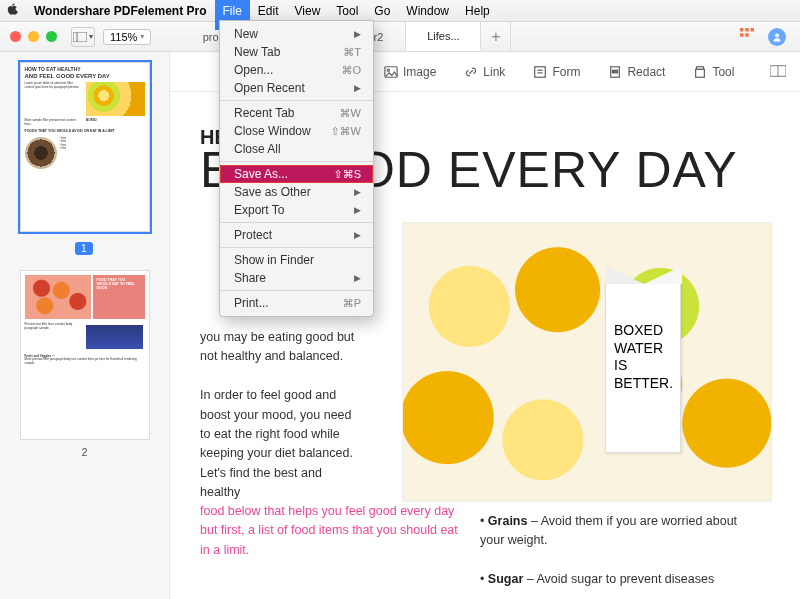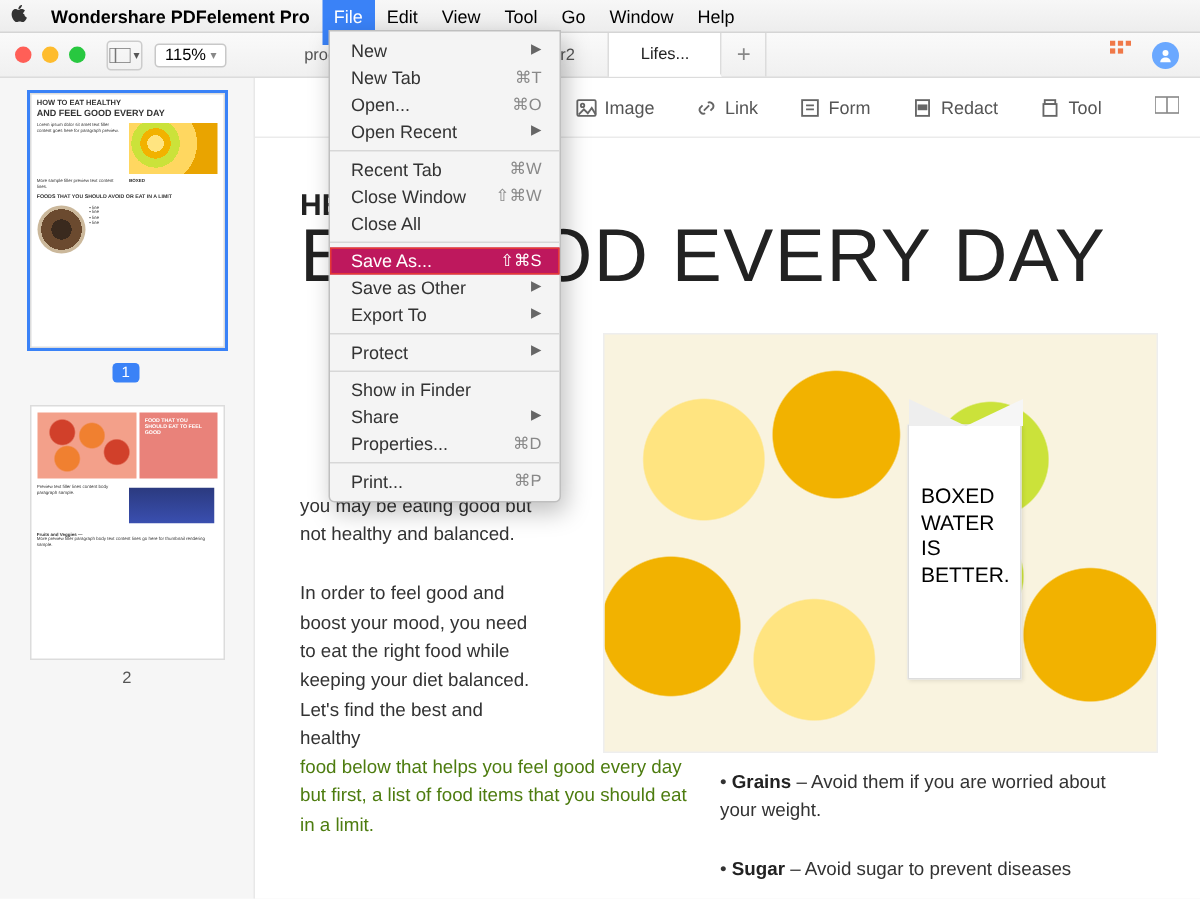--- a/index.html
+++ b/index.html
@@ -48,27 +48,27 @@
   .layouticon svg{width:16px;height:12px;stroke:#888;stroke-width:1.2;fill:none;}
 
   .page { position:absolute; left:0; right:0; top:40px; bottom:0; background:#fff; padding: 20px 30px; overflow:hidden;}
   .title-dark { font-family: Impact, "Arial Black", sans-serif; font-size:50px; letter-spacing:1px; color:#222;  line-height:0.95;}
   .title-dark .sub { display:block; font-size:20px; font-weight:600; font-family:Arial; letter-spacing:0; margin-top:16px;}
   .hero { position:absolute; right:28px; top:130px; width:370px; height:280px; background: radial-gradient(circle at 18% 30%, #ffe480 0 40px, transparent 41px), radial-gradient(circle at 42% 24%, #f2b200 0 42px, transparent 43px), radial-gradient(circle at 70% 30%, #cbe23a 0 38px, transparent 39px), radial-gradient(circle at 12% 70%, #f2b200 0 46px, transparent 47px), radial-gradient(circle at 38% 78%, #ffe480 0 40px, transparent 41px), radial-gradient(circle at 88% 72%, #f2b200 0 44px, transparent 45px), radial-gradient(circle at 66% 58%, #cbe23a 0 36px, transparent 37px), #f9f3df; border:1px solid #eee;}
   .carton { position:absolute; right:90px; top:60px; width:76px; height:170px; background:#fff; border:1px solid #ddd; box-shadow:1px 1px 3px rgba(0,0,0,.1);}
   .carton:before { content:""; position:absolute; top:-18px; left:0; width:0; height:0; border-left:38px solid #eee; border-right:38px solid #f6f6f6; border-top:18px solid transparent;}
   .carton .txt { font-family: Impact,"Arial Black",sans-serif; font-size:14px; padding:38px 6px 0 8px; line-height:1.25; }
   .bodytext { position:absolute; left:30px; top:236px; width:165px; font-size:12.5px; line-height:1.55; color:#333;}
-  .bodytext2 { position:absolute; left:30px; top:410px; width:260px; font-size:12.5px; line-height:1.55; color:#4d7c0f;}
+  .bodytext2 { position:absolute; left:30px; top:410px; width:260px; font-size:12.5px; line-height:1.55; color:#ec4899;}
   .bullets { position:absolute; left:310px; top:420px; width:270px; font-size:12.5px; line-height:1.55; color:#333;}
   .bullets b { color:#222; }
 
   
   .menu-dd { position:absolute; left:219px; top:20px; width:155px; background:#f4f4f4; border:1px solid #bfbfbf; border-radius:0 0 4px 4px; box-shadow:3px 6px 16px rgba(0,0,0,.25); padding:4px 0; font-size:12px; z-index:50;}
-  .menu-dd .mi { display:flex; justify-content:space-between; padding:2px 12px 2px 14px; color:#333;}
+  .menu-dd .mi { display:flex; align-items:center; justify-content:space-between; padding:2px 12px 2px 14px; color:#333;}
   .menu-dd .mi.sel { background:#be185d; color:#fff; outline:1.5px solid #e53935; outline-offset:-1px;}
   .menu-dd .sep { height:1px; background:#d7d7d7; margin:3px 0;}
   .menu-dd .sc { color:#888; font-size:11px;}
   .menu-dd .mi.sel .sc { color:#fff; }
   .menu-dd .arr { font-size:9px; color:#666;}
 
   .viewicons { position:absolute; left:170px; top:50px; width:60px; height:38px; background:#fff; border-right:1px solid #eee; display:flex; align-items:center; justify-content:center; gap:10px;}
   .viewicons svg { width:14px; height:14px; stroke:#888; fill:none; stroke-width:1.4;}
 
 </style>
@@ -310,22 +310,18 @@
       <span class="arr">▶</span>
     </div>
     <div class="sep"></div>
     <div class="mi">
       <span>Show in Finder</span>
     </div>
     <div class="mi">
       <span>Share</span>
       <span class="arr">▶</span>
     </div>
-    <div class="mi">
-      <span>Properties...</span>
-      <span class="sc">⌘D</span>
-    </div>
     <div class="sep"></div>
     <div class="mi">
       <span>Print...</span>
       <span class="sc">⌘P</span>
     </div>
   </div>
 
 </body></html>

